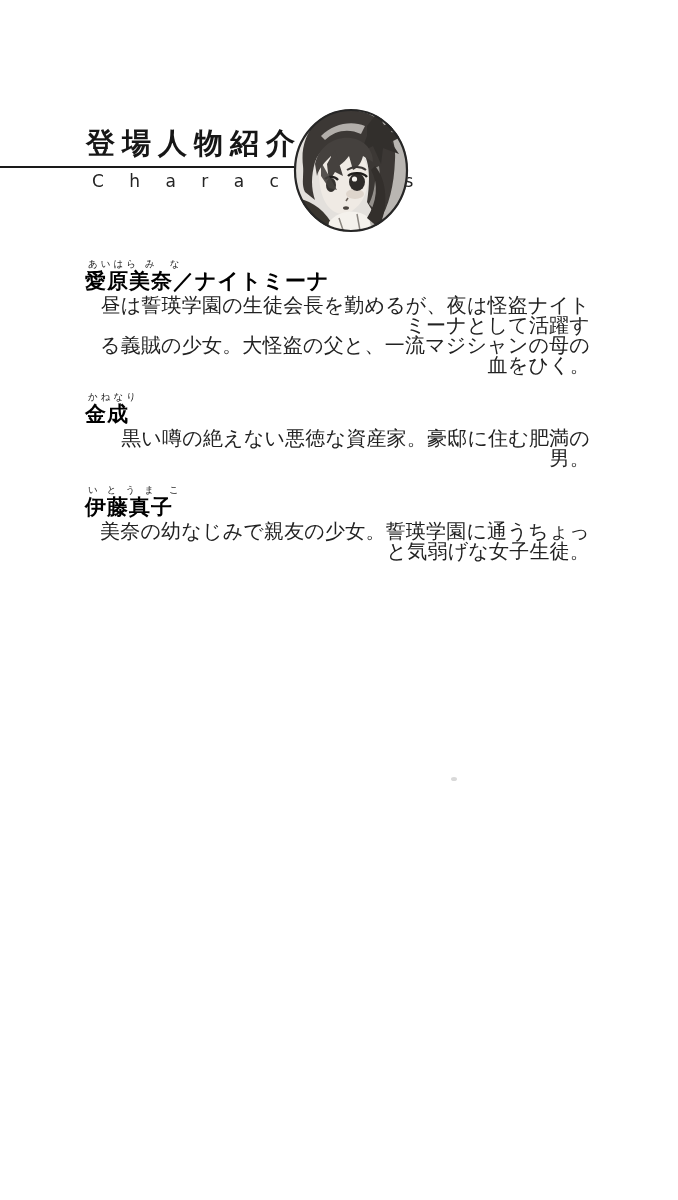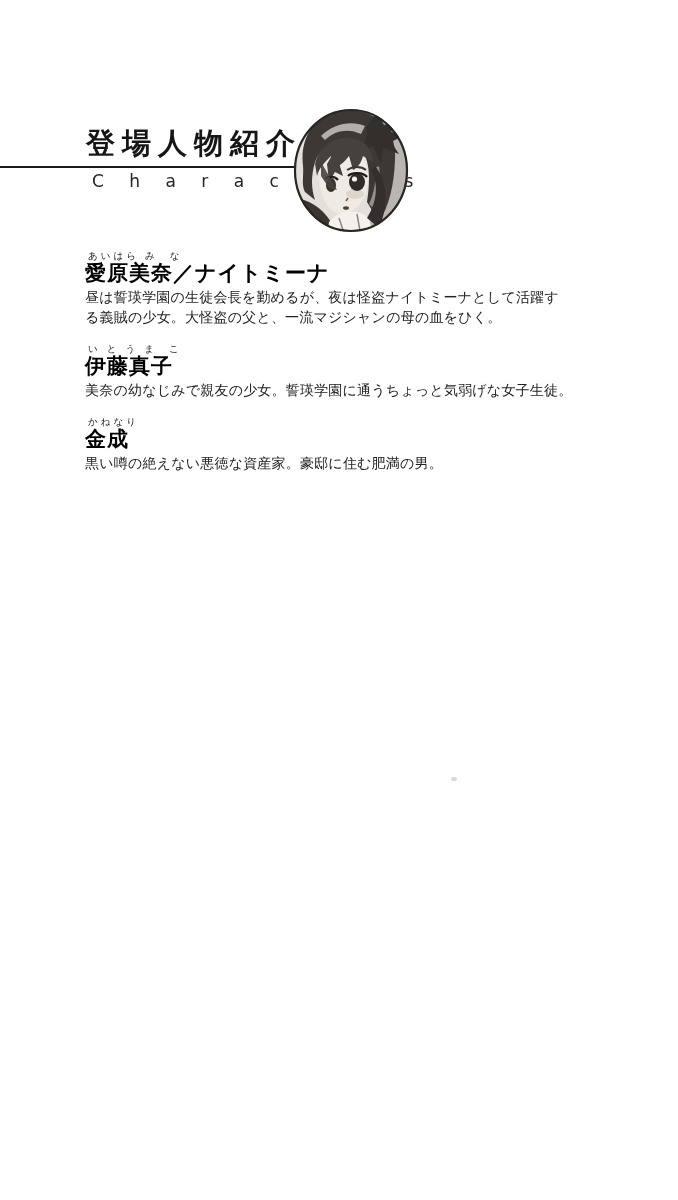--- a/index.html
+++ b/index.html
@@ -53,21 +53,21 @@
     left: 291px;
     top: 106px;
     width: 120px;
     height: 129px;
   }
 
   
   .char-list {
     position: absolute;
     left: 85px;
-    top: 250px;
+    top: 258px;
     width: 505px;
   }
   .char-entry { margin-bottom: 16px; }
   .furigana {
     display: block;
     font-size: 9.5px;
     letter-spacing: 3px;
     line-height: 11px;
     margin-left: 3px;
     color: #202020;
@@ -77,26 +77,27 @@
     font-family: "DejaVu Serif", "Liberation Serif", serif;
     font-weight: bold;
     font-size: 21px;
     line-height: 24px;
     letter-spacing: 1px;
     color: #000000;
     white-space: nowrap;
   }
   .char-desc {
     margin-top: 2px;
-    font-size: 14px;
+    font-size: 20px;
     line-height: 20px;
     letter-spacing: 0.2px;
     color: #222222;
     white-space: pre-line;
     width: 505px;
+    text-align: right;
   }
 
   
   .speck { position: absolute; border-radius: 50%; background: #b9b9b9; opacity: 0.55; }
   .speck-1 { left: 451px; top: 777px; width: 6px; height: 4px; }
   .speck-2 { left: 370px; top: 1074px; width: 4px; height: 4px; }
 </style>
 </head>
 <body>
 
@@ -161,29 +162,29 @@
   <div class="char-list">
 
     <div class="char-entry">
       <span class="furigana">あいはら み  な</span>
       <div class="char-name">愛原美奈／ナイトミーナ</div>
       <div class="char-desc">昼は誓瑛学園の生徒会長を勤めるが、夜は怪盗ナイトミーナとして活躍す
 る義賊の少女。大怪盗の父と、一流マジシャンの母の血をひく。</div>
     </div>
 
     <div class="char-entry">
+      <span class="furigana">かねなり</span>
+      <div class="char-name">金成</div>
+      <div class="char-desc">黒い噂の絶えない悪徳な資産家。豪邸に住む肥満の男。</div>
+    </div>
+
+    <div class="char-entry">
       <span class="furigana">い と う ま  こ</span>
       <div class="char-name">伊藤真子</div>
       <div class="char-desc">美奈の幼なじみで親友の少女。誓瑛学園に通うちょっと気弱げな女子生徒。</div>
-    </div>
-
-    <div class="char-entry">
-      <span class="furigana">かねなり</span>
-      <div class="char-name">金成</div>
-      <div class="char-desc">黒い噂の絶えない悪徳な資産家。豪邸に住む肥満の男。</div>
     </div>
 
   </div>
 
   <div class="speck speck-1"></div>
   <div class="speck speck-2"></div>
 
 </div>
 
 </body></html>

